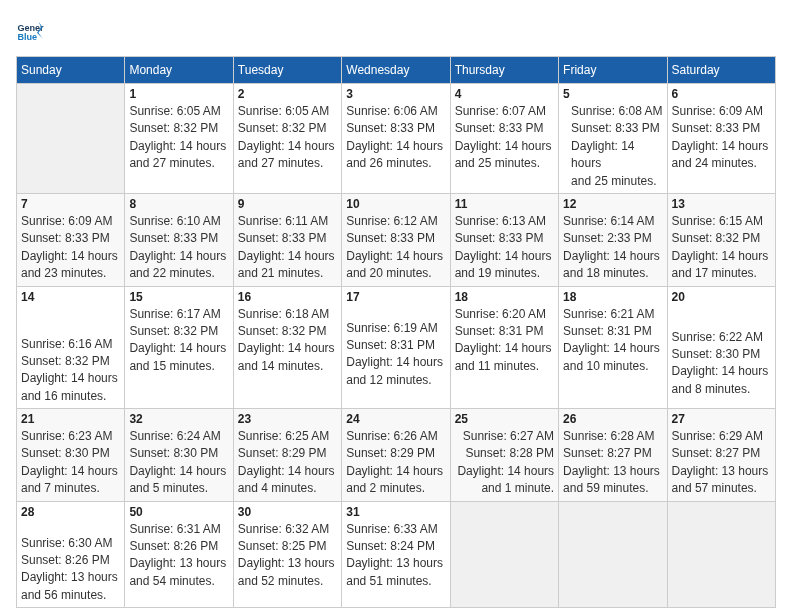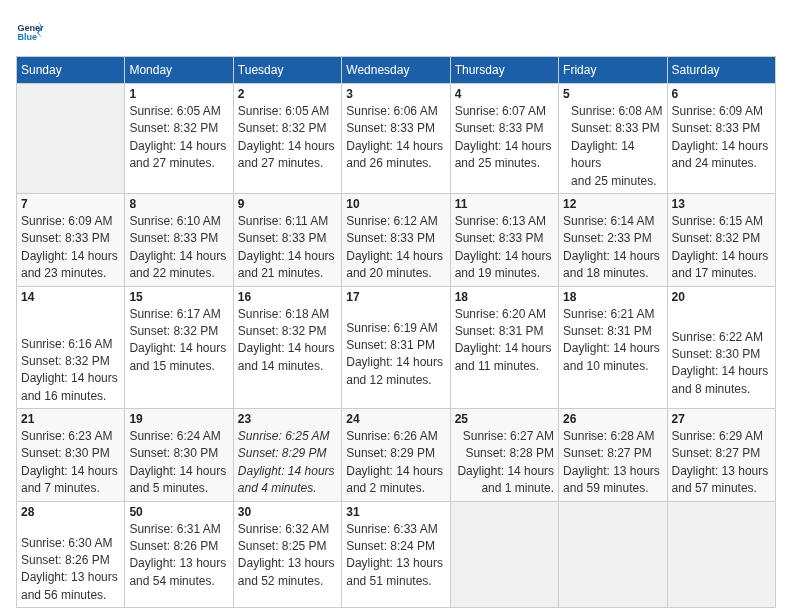--- a/index.html
+++ b/index.html
@@ -270,29 +270,29 @@
       </tr>
       <tr>
         <td>
           <span class="day-number">21</span>
           <div class="day-info" style="white-space: pre-line;">Sunrise: 6:23 AM
 Sunset: 8:30 PM
 Daylight: 14 hours
 and 7 minutes.</div>
         </td>
         <td>
-          <span class="day-number">19</span>
+          <span class="day-number">32</span>
           <div class="day-info" style="white-space: pre-line;">Sunrise: 6:24 AM
 Sunset: 8:30 PM
 Daylight: 14 hours
 and 5 minutes.</div>
         </td>
         <td>
           <span class="day-number">23</span>
-          <div class="day-info" style="white-space: pre-line; font-style: italic;">Sunrise: 6:25 AM
+          <div class="day-info" style="white-space: pre-line;">Sunrise: 6:25 AM
 Sunset: 8:29 PM
 Daylight: 14 hours
 and 4 minutes.</div>
         </td>
         <td>
           <span class="day-number">24</span>
           <div class="day-info" style="white-space: pre-line;">Sunrise: 6:26 AM
 Sunset: 8:29 PM
 Daylight: 14 hours
 and 2 minutes.</div>

